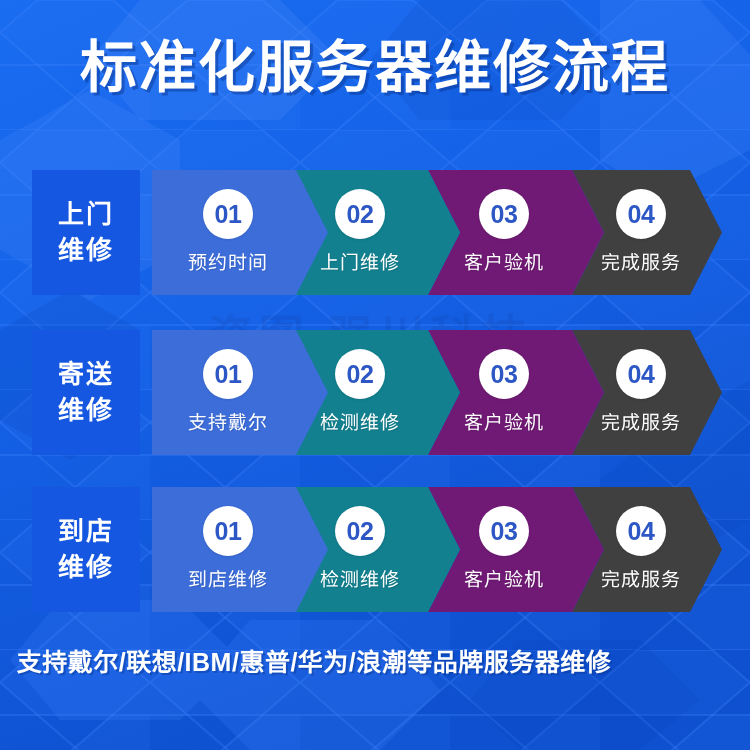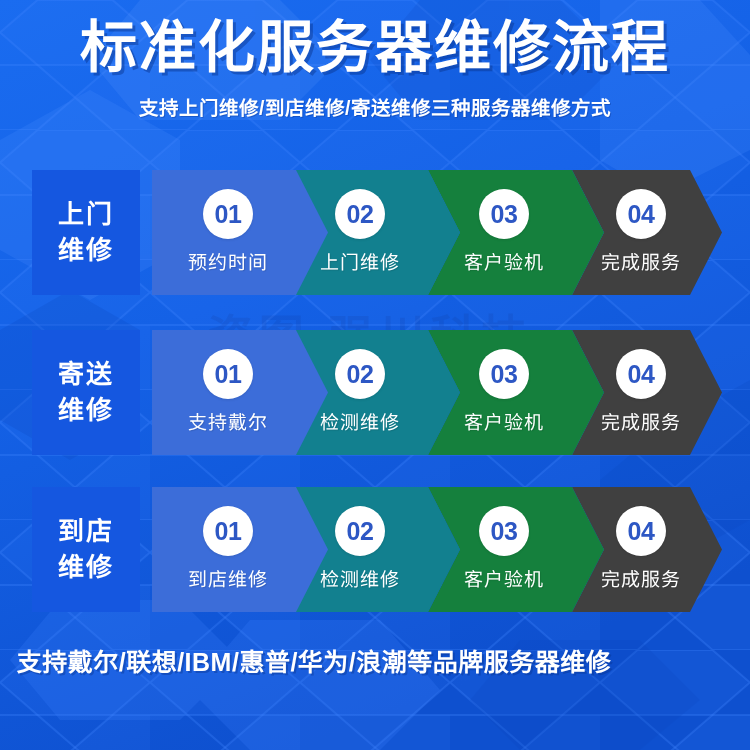--- a/index.html
+++ b/index.html
@@ -17,21 +17,21 @@
   
   #bg-layer { position:absolute; inset:0; z-index:0; overflow:hidden; }
   #bg-layer svg { display:block; width:750px; height:750px; }
 
   
   #header {
     position:absolute; top:0; left:0; width:750px; height:165px;
     z-index:3;
     display:flex; flex-direction:column;
     align-items:center; justify-content:flex-start;
-    padding-top:18px;
+    padding-top:38px;
   }
   #main-title {
     font-size:57px;
     font-weight:bold;
     color:#ffffff;
     letter-spacing:2px;
     line-height:1.05;
     text-shadow:3px 3px 0 rgba(8,50,140,0.45);
     white-space:nowrap;
   }
@@ -115,21 +115,21 @@
     z-index:4;
   }
   .chev-2 {
     left:144px; width:176px;
     background:#12808f;
     clip-path:polygon(0 0, 144px 0, 176px 50%, 144px 100%, 0 100%, 32px 50%);
     z-index:3;
   }
   .chev-3 {
     left:288px; width:176px;
-    background:#15803d;
+    background:#701a75;
     clip-path:polygon(0 0, 144px 0, 176px 50%, 144px 100%, 0 100%, 32px 50%);
     z-index:2;
   }
   .chev-4 {
     left:432px; width:150px;
     background:#404040;
     clip-path:polygon(0 0, 118px 0, 150px 50%, 118px 100%, 0 100%, 32px 50%);
     z-index:1;
   }
   .chev-inner {
@@ -219,21 +219,20 @@
     </g>
     <g opacity="0.18">
       <polygon points="140,0 280,0 340,60 280,120 140,120 90,60" fill="#5d9bff"></polygon>
       <polygon points="420,0 560,0 620,60 560,120 420,120 370,60" fill="#0b47c0"></polygon>
     </g>
   </svg>
 </div>
 
 <div id="header">
   <div id="main-title">标准化服务器维修流程</div>
-  <div id="subtitle">支持上门维修/到店维修/寄送维修三种服务器维修方式</div>
 </div>
 
 <div id="watermark">
   <div class="wm-line">资图  强川科技</div>
   <div class="wm-line small">客  设计制作</div>
 </div>
 
 <div class="flow-row" id="row-0">
   <div class="row-inner">
     <div class="row-label">

